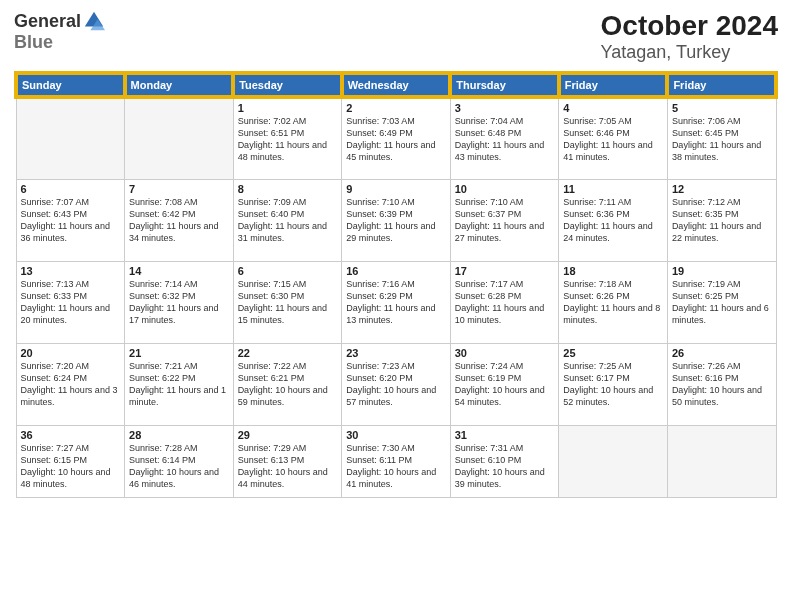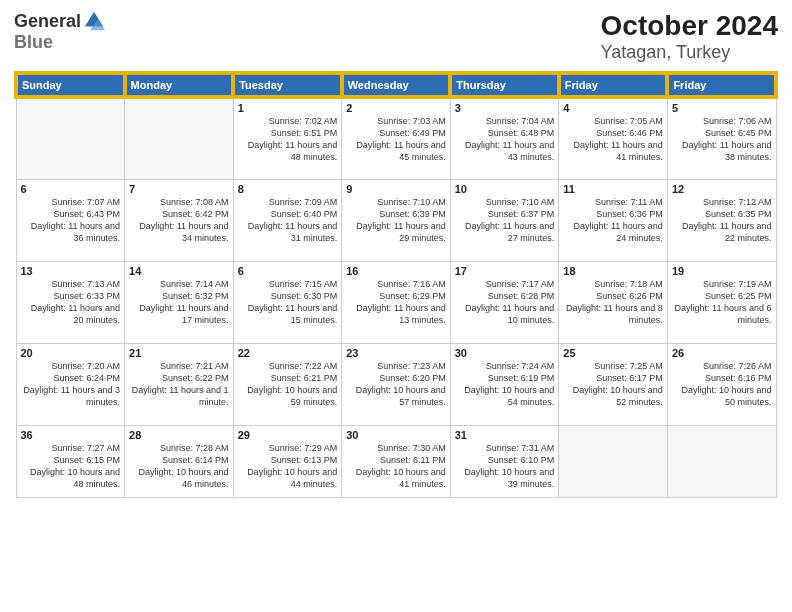--- a/index.html
+++ b/index.html
@@ -88,21 +88,20 @@
       font-size: 11px;
       font-weight: bold;
       color: #222;
       display: block;
       margin-bottom: 1px;
     }
     .day-info {
       font-size: 9px;
       line-height: 1.35;
       color: #333;
-      text-align: right;
     }
     .week-row td {
       height: 82px;
     }
     .last-row td {
       height: 72px;
     }
   </style>
 </head>
 <body>

